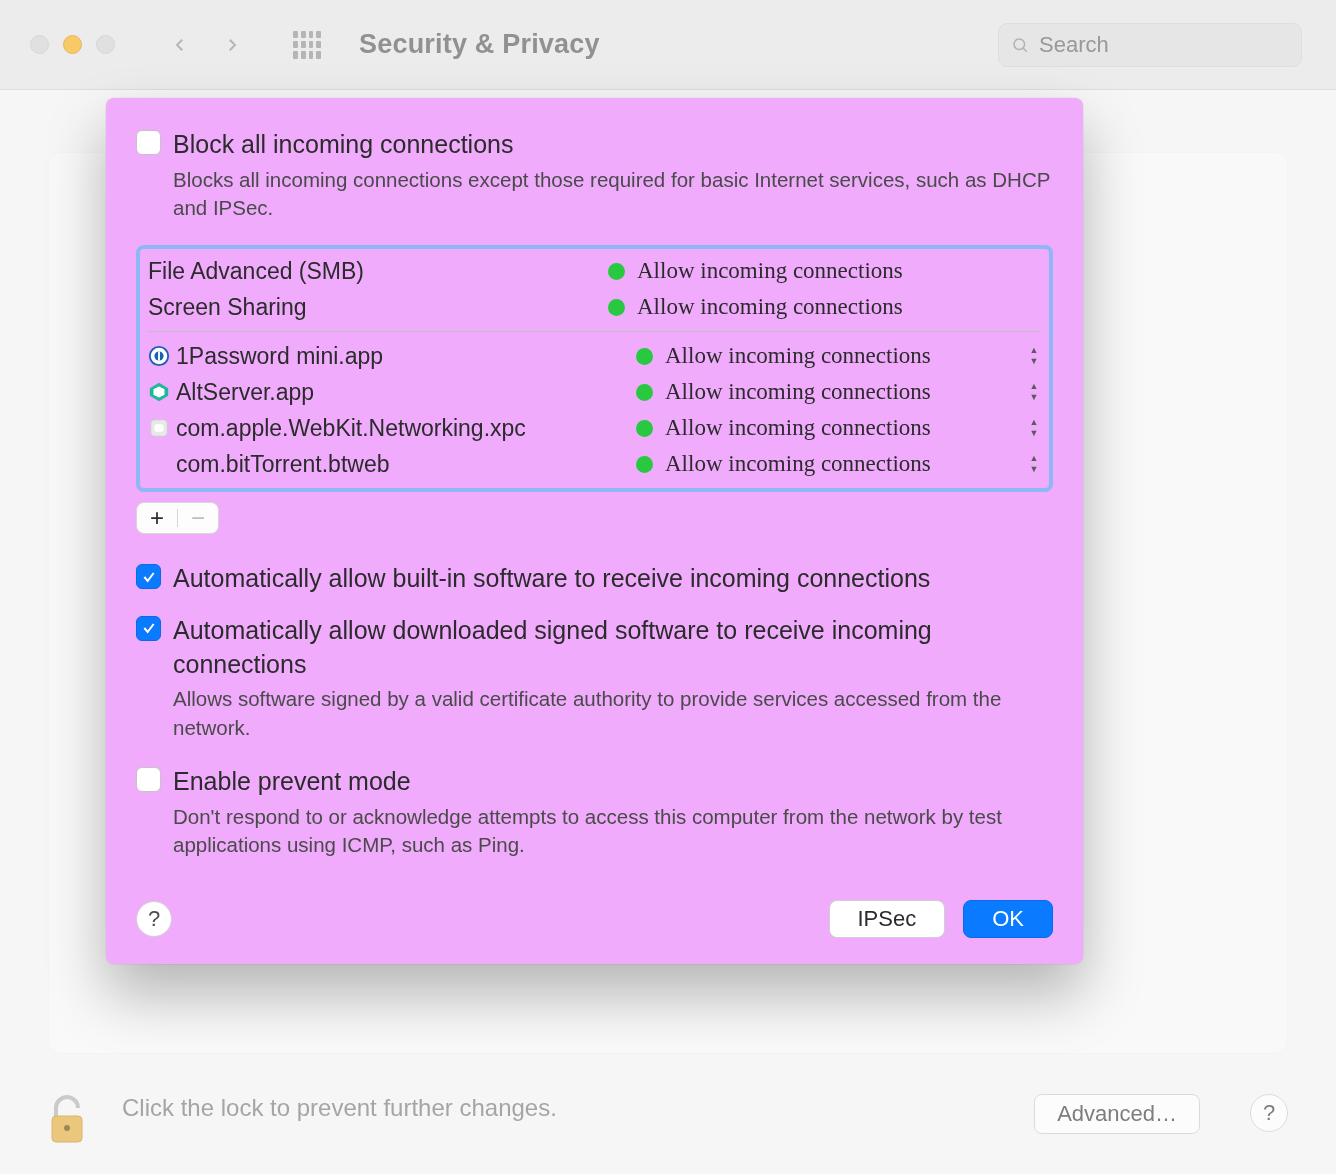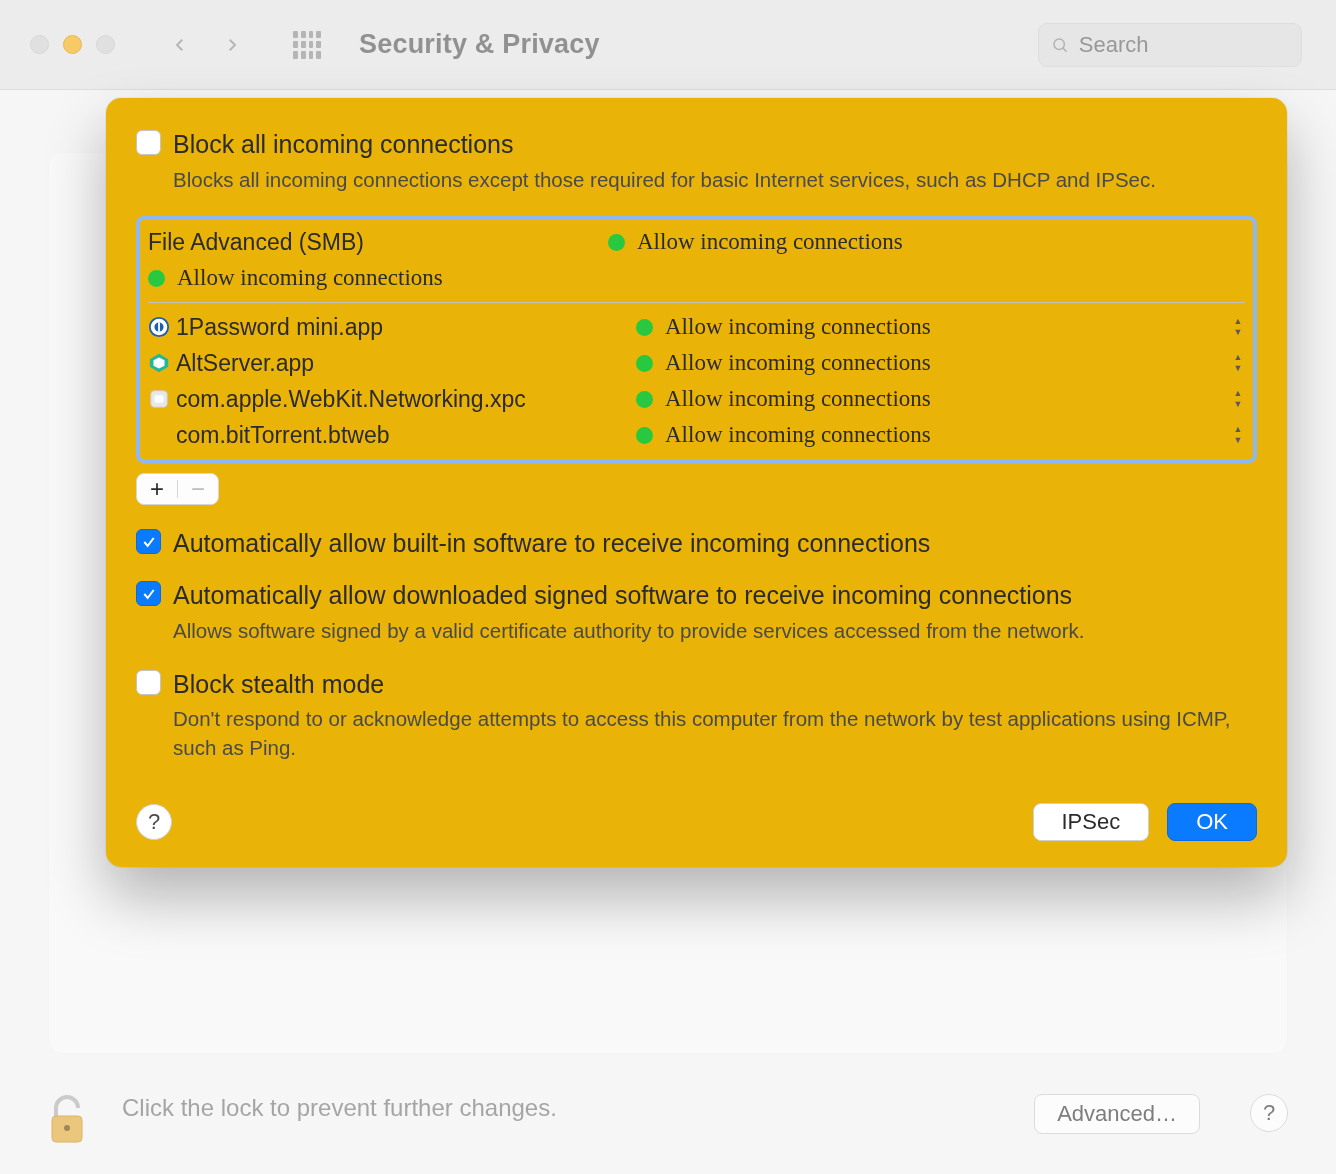--- a/index.html
+++ b/index.html
@@ -31,21 +31,21 @@
   .dot-min   { background: #febc2e; border: 1px solid #e1a127; }
   .dot-max   { background: #dcdcdc; border: 1px solid #cfcfcf; }
   .nav-arrows { display: flex; gap: 34px; align-items: center; margin-right: 30px;}
   .chev { width: 18px; height: 18px; display:inline-block; }
   .chev svg { stroke: #9e9e9e; stroke-width: 2.5; fill:none; }
   .apps-grid { width: 28px; height: 28px; display:grid; grid-template-columns: repeat(4,1fr); grid-template-rows: repeat(3,1fr); gap:3px; margin-right: 16px;}
   .apps-grid span { background:#9e9e9e; border-radius:1px;}
   .toolbar-title { font-size: 27px; font-weight: 700; color: #6b6b6b; letter-spacing:.2px;}
   .toolbar-spacer { flex: 1; }
   .search-field {
-    width: 264px; height: 44px;
+    width: 304px; height: 44px;
     background: #e4e4e4; border-radius: 9px;
     border: 1px solid #d9d9d9;
     display:flex; align-items:center;
     padding: 0 12px; gap: 8px;
   }
   .search-field svg { stroke:#9a9a9a; fill:none; stroke-width:2;}
   .search-field input {
     border:none; background:transparent; outline:none;
     font-size: 22px; color:#888; width:100%;
   }
@@ -59,23 +59,23 @@
     position: absolute;
     left: 48px; right: 48px; top: 152px; bottom: 120px;
     border: 1px solid #e4e4e4;
     border-radius: 14px;
     background: #f5f5f5;
   }
   
   .sheet {
     position: absolute;
     left: 106px; top: 98px;
-    width: 1181px;
-    background: #eab308;
-    border-radius: 15px;
+    width: 977px;
+    background: #f0abfc;
+    border-radius: 8px;
     box-shadow: 0 30px 60px rgba(0,0,0,0.28), 0 0 0 1px rgba(0,0,0,0.04);
     padding: 30px 30px 26px 30px;
   }
   .row { display:flex; align-items:flex-start; gap: 12px; }
   .cb {
     width: 25px; height: 25px; border-radius: 6px;
     border: 1px solid #c4c4c4; background: #fff;
     flex: 0 0 25px; margin-top: 2px;
     display:flex; align-items:center; justify-content:center;
   }
@@ -240,20 +240,21 @@
 
       <div id="services-container">
           <div class="list-row">
             <span style="width: 0px;"></span>
             <span class="app-name">File Advanced (SMB)</span>
             <span class="status-dot"></span>
             <span class="status-text">Allow incoming connections</span>
           </div>
           <div class="list-row">
             <span style="width: 0px;"></span>
+            <span class="app-name">Screen Sharing</span>
             <span class="status-dot"></span>
             <span class="status-text">Allow incoming connections</span>
           </div>
         </div>
       <div class="list-sep"></div>
       <div id="apps-container">
           <div class="list-row">
             <span class="app-icon"><svg viewBox="0 0 24 24">
                 <circle cx="12" cy="12" r="10" fill="#fff" stroke="#1a5fb4" stroke-width="2"></circle>
                 <circle cx="12" cy="12" r="5" fill="#1a5fb4"></circle>
@@ -305,21 +306,21 @@
           </div>
         </div>
     </div>
 
     <div class="pm-box">
       <div class="pm-btn">+</div>
       <div class="pm-sep"></div>
       <div class="pm-btn disabled">−</div>
     </div>
 
-    <div class="sheet-section" style="margin-top:22px">
+    <div class="sheet-section" style="margin-top:28px">
       <div class="row">
         <div class="cb checked">
           <svg viewBox="0 0 24 24" width="16" height="16">
               <polyline points="5 12 10 18 19 6"></polyline>
             </svg>
         </div>
         <div class="label-lg">Automatically allow built-in software to receive incoming connections</div>
       </div>
     </div>
 
@@ -331,21 +332,21 @@
             </svg>
         </div>
         <div class="label-lg">Automatically allow downloaded signed software to receive incoming connections</div>
       </div>
       <div class="desc">Allows software signed by a valid certificate authority to provide services accessed from the network.</div>
     </div>
 
     <div class="sheet-section" style="margin-top:22px">
       <div class="row">
         <div class="cb"></div>
-        <div class="label-lg">Block stealth mode</div>
+        <div class="label-lg">Enable prevent mode</div>
       </div>
       <div class="desc">Don't respond to or acknowledge attempts to access this computer from the network by test applications using ICMP, such as Ping.</div>
     </div>
 
     <div class="sheet-footer">
       <div class="help-btn">?</div>
       <div class="spacer"></div>
       <div class="btn">IPSec</div>
       <div class="btn primary">OK</div>
     </div>

